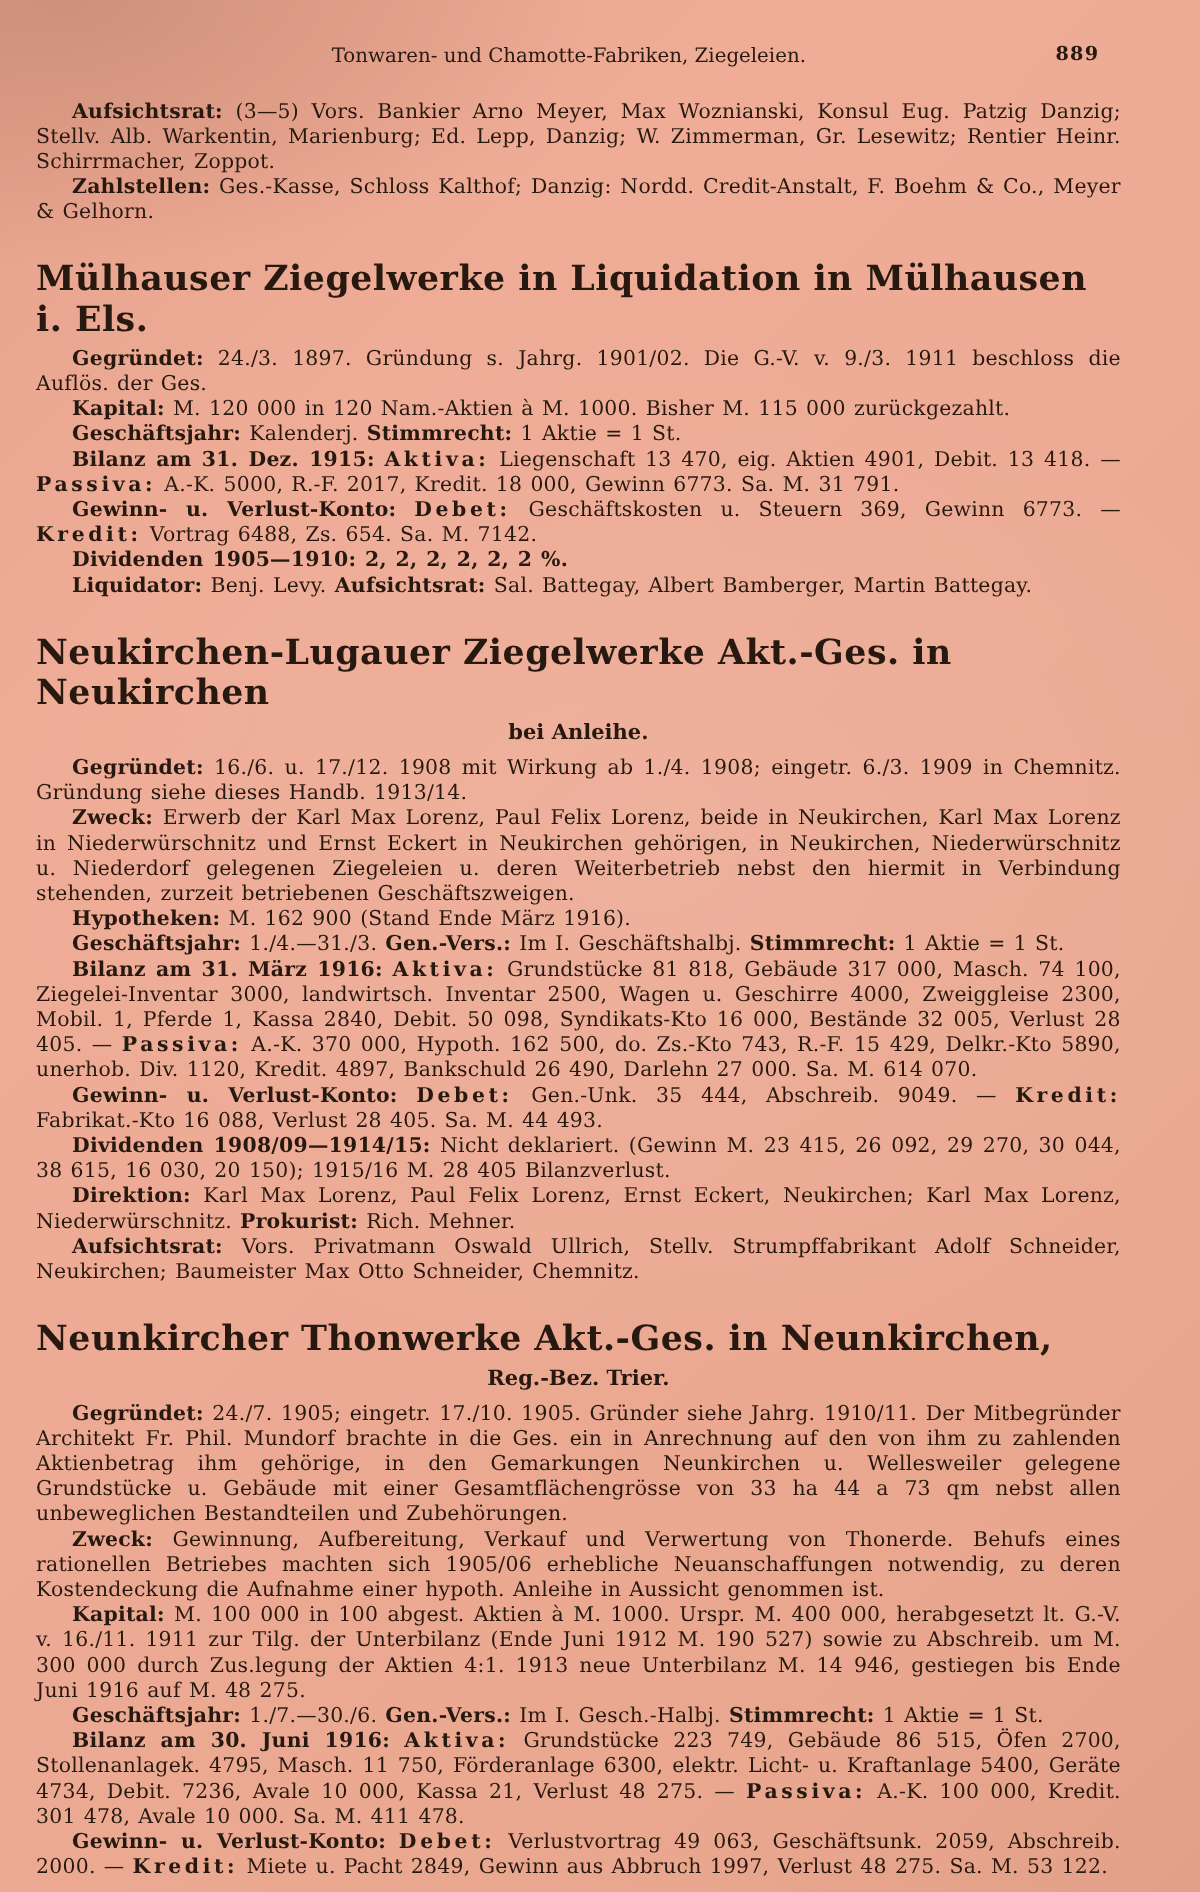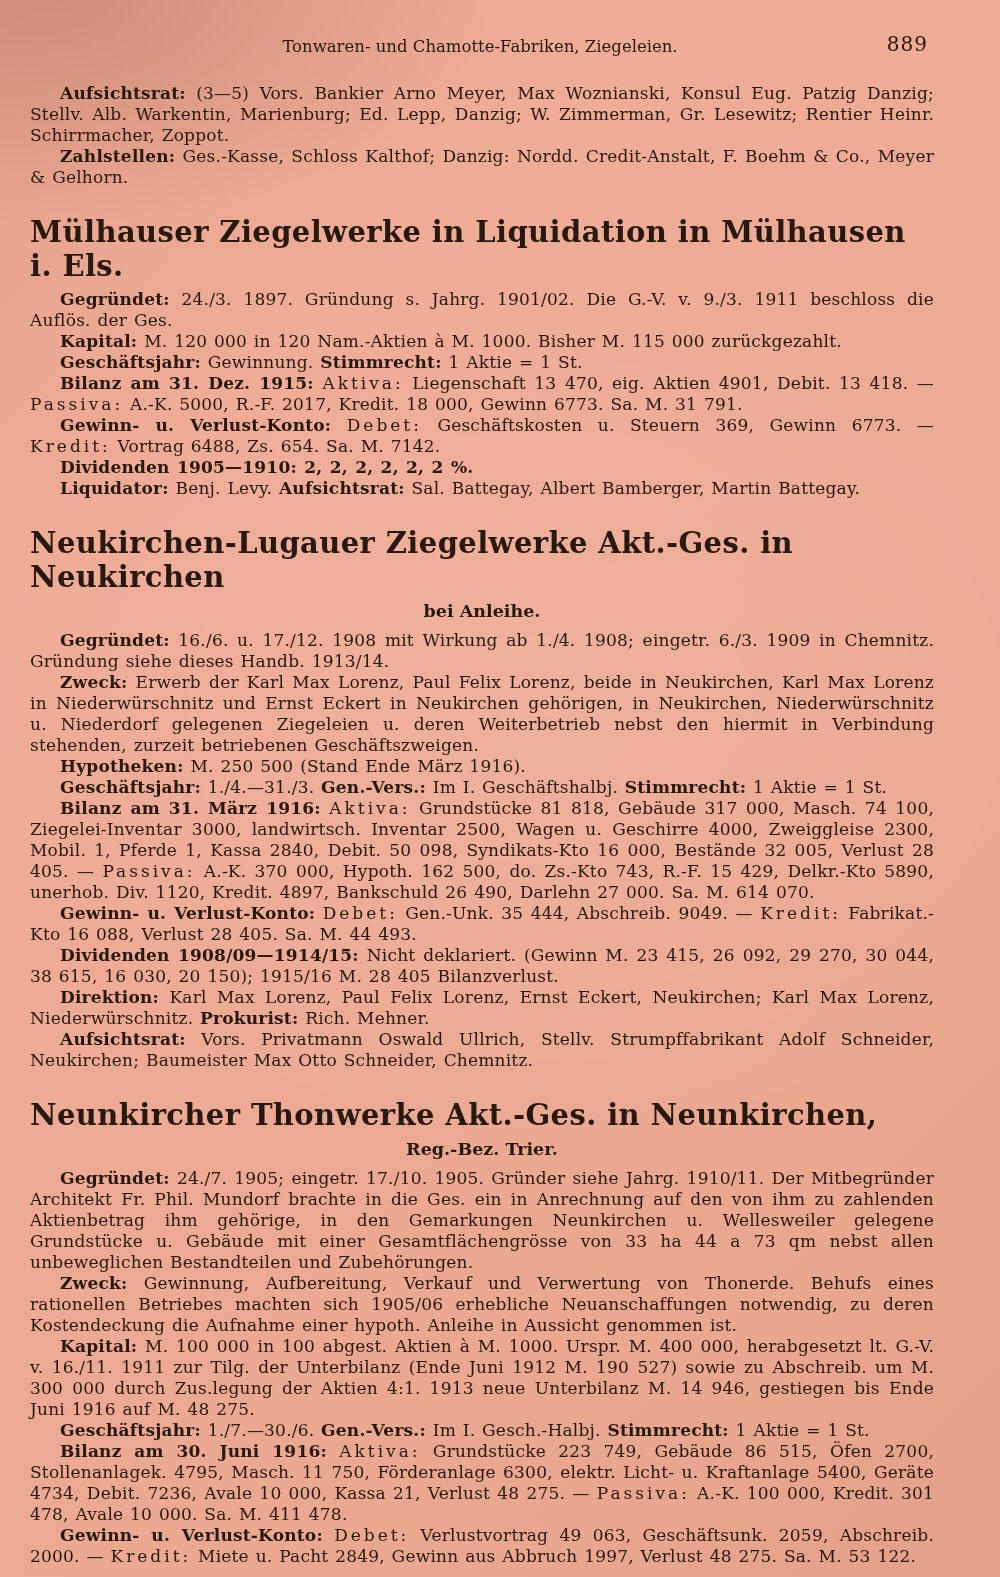--- a/index.html
+++ b/index.html
@@ -19,28 +19,28 @@
       linear-gradient(135deg, #e4a18b 0%, #efac97 25%, #ecaa94 55%, #e9a78f 82%, #e3a089 100%);
     font-size: 17px;
     line-height: 21px;
     padding: 36px 66px 30px 30px;
   }
 
   .running-header {
     position: relative;
     text-align: center;
     font-size: 16.5px;
-    margin: 0 4px 26px 0;
+    margin: 0 16px 26px 0;
   }
   .running-header .page-number {
     position: absolute;
     right: 2px;
     top: -2px;
-    font-size: 20px;
-    font-weight: 400;
+    font-size: 16px;
+    font-weight: 700;
     letter-spacing: 1px;
   }
 
   .content { }
 
   .blk-p {
     margin: 0;
     text-indent: 30px;
     text-align: justify;
     letter-spacing: 0.2px;
@@ -58,47 +58,47 @@
   .blk-sub {
     margin: 0 0 8px 0;
     text-align: center;
     font-weight: 700;
     font-size: 17.5px;
     line-height: 22px;
   }
 
   .run-n { }
   .run-b { font-weight: 700; margin-top: 36px; }
-  .run-sp { letter-spacing: 3px; }
+  .run-sp { letter-spacing: 3px; font-weight: bold; }
 </style>
 </head>
 <body>
 
 <div class="page">
   <div class="running-header">
     <span>Tonwaren- und Chamotte-Fabriken, Ziegeleien.</span>
     <span class="page-number">889</span>
   </div>
 
   <div class="content">
       <p class="blk-p"><span class="run-b">Aufsichtsrat:</span><span class="run-n"> (3—5) Vors. Bankier Arno Meyer, Max Woznianski, Konsul Eug. Patzig Danzig; Stellv. Alb. Warkentin, Marienburg; Ed. Lepp, Danzig; W. Zimmerman, Gr. Lesewitz; Rentier Heinr. Schirrmacher, Zoppot.</span></p>
       <p class="blk-p"><span class="run-b">Zahlstellen:</span><span class="run-n"> Ges.-Kasse, Schloss Kalthof; Danzig: Nordd. Credit-Anstalt, F. Boehm &amp; Co., Meyer &amp; Gelhorn.</span></p>
       <h2 class="blk-h"><span class="run-n">Mülhauser Ziegelwerke in Liquidation in Mülhausen i. Els.</span></h2>
       <p class="blk-p"><span class="run-b">Gegründet:</span><span class="run-n"> 24./3. 1897. Gründung s. Jahrg. 1901/02. Die G.-V. v. 9./3. 1911 beschloss die Auflös. der Ges.</span></p>
       <p class="blk-p"><span class="run-b">Kapital:</span><span class="run-n"> M. 120 000 in 120 Nam.-Aktien à M. 1000. Bisher M. 115 000 zurückgezahlt.</span></p>
-      <p class="blk-p"><span class="run-b">Geschäftsjahr:</span><span class="run-n"> Gewinnung. </span><span class="run-b">Stimmrecht:</span><span class="run-n"> 1 Aktie = 1 St.</span></p>
+      <p class="blk-p"><span class="run-b">Geschäftsjahr:</span><span class="run-n"> Kalenderj. </span><span class="run-b">Stimmrecht:</span><span class="run-n"> 1 Aktie = 1 St.</span></p>
       <p class="blk-p"><span class="run-b">Bilanz am 31. Dez. 1915:</span><span class="run-n"> </span><span class="run-sp">Aktiva:</span><span class="run-n"> Liegenschaft 13 470, eig. Aktien 4901, Debit. 13 418. — </span><span class="run-sp">Passiva:</span><span class="run-n"> A.-K. 5000, R.-F. 2017, Kredit. 18 000, Gewinn 6773. Sa. M. 31 791.</span></p>
       <p class="blk-p"><span class="run-b">Gewinn- u. Verlust-Konto:</span><span class="run-n"> </span><span class="run-sp">Debet:</span><span class="run-n"> Geschäftskosten u. Steuern 369, Gewinn 6773. — </span><span class="run-sp">Kredit:</span><span class="run-n"> Vortrag 6488, Zs. 654. Sa. M. 7142.</span></p>
       <p class="blk-p"><span class="run-b">Dividenden 1905—1910: 2, 2, 2, 2, 2, 2 %.</span></p>
       <p class="blk-p"><span class="run-b">Liquidator:</span><span class="run-n"> Benj. Levy. </span><span class="run-b">Aufsichtsrat:</span><span class="run-n"> Sal. Battegay, Albert Bamberger, Martin Battegay.</span></p>
       <h2 class="blk-h"><span class="run-n">Neukirchen-Lugauer Ziegelwerke Akt.-Ges. in Neukirchen</span></h2>
       <div class="blk-sub"><span class="run-n">bei Anleihe.</span></div>
       <p class="blk-p"><span class="run-b">Gegründet:</span><span class="run-n"> 16./6. u. 17./12. 1908 mit Wirkung ab 1./4. 1908; eingetr. 6./3. 1909 in Chemnitz. Gründung siehe dieses Handb. 1913/14.</span></p>
       <p class="blk-p"><span class="run-b">Zweck:</span><span class="run-n"> Erwerb der Karl Max Lorenz, Paul Felix Lorenz, beide in Neukirchen, Karl Max Lorenz in Niederwürschnitz und Ernst Eckert in Neukirchen gehörigen, in Neukirchen, Niederwürschnitz u. Niederdorf gelegenen Ziegeleien u. deren Weiterbetrieb nebst den hiermit in Verbindung stehenden, zurzeit betriebenen Geschäftszweigen.</span></p>
-      <p class="blk-p"><span class="run-b">Hypotheken:</span><span class="run-n"> M. 250 500 (Stand Ende März 1916).</span></p>
+      <p class="blk-p"><span class="run-b">Hypotheken:</span><span class="run-n"> M. 162 900 (Stand Ende März 1916).</span></p>
       <p class="blk-p"><span class="run-b">Geschäftsjahr:</span><span class="run-n"> 1./4.—31./3. </span><span class="run-b">Gen.-Vers.:</span><span class="run-n"> Im I. Geschäftshalbj. </span><span class="run-b">Stimmrecht:</span><span class="run-n"> 1 Aktie = 1 St.</span></p>
       <p class="blk-p"><span class="run-b">Bilanz am 31. März 1916:</span><span class="run-n"> </span><span class="run-sp">Aktiva:</span><span class="run-n"> Grundstücke 81 818, Gebäude 317 000, Masch. 74 100, Ziegelei-Inventar 3000, landwirtsch. Inventar 2500, Wagen u. Geschirre 4000, Zweiggleise 2300, Mobil. 1, Pferde 1, Kassa 2840, Debit. 50 098, Syndikats-Kto 16 000, Bestände 32 005, Verlust 28 405. — </span><span class="run-sp">Passiva:</span><span class="run-n"> A.-K. 370 000, Hypoth. 162 500, do. Zs.-Kto 743, R.-F. 15 429, Delkr.-Kto 5890, unerhob. Div. 1120, Kredit. 4897, Bankschuld 26 490, Darlehn 27 000. Sa. M. 614 070.</span></p>
       <p class="blk-p"><span class="run-b">Gewinn- u. Verlust-Konto:</span><span class="run-n"> </span><span class="run-sp">Debet:</span><span class="run-n"> Gen.-Unk. 35 444, Abschreib. 9049. — </span><span class="run-sp">Kredit:</span><span class="run-n"> Fabrikat.-Kto 16 088, Verlust 28 405. Sa. M. 44 493.</span></p>
       <p class="blk-p"><span class="run-b">Dividenden 1908/09—1914/15:</span><span class="run-n"> Nicht deklariert. (Gewinn M. 23 415, 26 092, 29 270, 30 044, 38 615, 16 030, 20 150); 1915/16 M. 28 405 Bilanzverlust.</span></p>
       <p class="blk-p"><span class="run-b">Direktion:</span><span class="run-n"> Karl Max Lorenz, Paul Felix Lorenz, Ernst Eckert, Neukirchen; Karl Max Lorenz, Niederwürschnitz. </span><span class="run-b">Prokurist:</span><span class="run-n"> Rich. Mehner.</span></p>
       <p class="blk-p"><span class="run-b">Aufsichtsrat:</span><span class="run-n"> Vors. Privatmann Oswald Ullrich, Stellv. Strumpffabrikant Adolf Schneider, Neukirchen; Baumeister Max Otto Schneider, Chemnitz.</span></p>
       <h2 class="blk-h"><span class="run-n">Neunkircher Thonwerke Akt.-Ges. in Neunkirchen,</span></h2>
       <div class="blk-sub"><span class="run-n">Reg.-Bez. Trier.</span></div>
       <p class="blk-p"><span class="run-b">Gegründet:</span><span class="run-n"> 24./7. 1905; eingetr. 17./10. 1905. Gründer siehe Jahrg. 1910/11. Der Mitbegründer Architekt Fr. Phil. Mundorf brachte in die Ges. ein in Anrechnung auf den von ihm zu zahlenden Aktienbetrag ihm gehörige, in den Gemarkungen Neunkirchen u. Wellesweiler gelegene Grundstücke u. Gebäude mit einer Gesamtflächengrösse von 33 ha 44 a 73 qm nebst allen unbeweglichen Bestandteilen und Zubehörungen.</span></p>
       <p class="blk-p"><span class="run-b">Zweck:</span><span class="run-n"> Gewinnung, Aufbereitung, Verkauf und Verwertung von Thonerde. Behufs eines rationellen Betriebes machten sich 1905/06 erhebliche Neuanschaffungen notwendig, zu deren Kostendeckung die Aufnahme einer hypoth. Anleihe in Aussicht genommen ist.</span></p>

